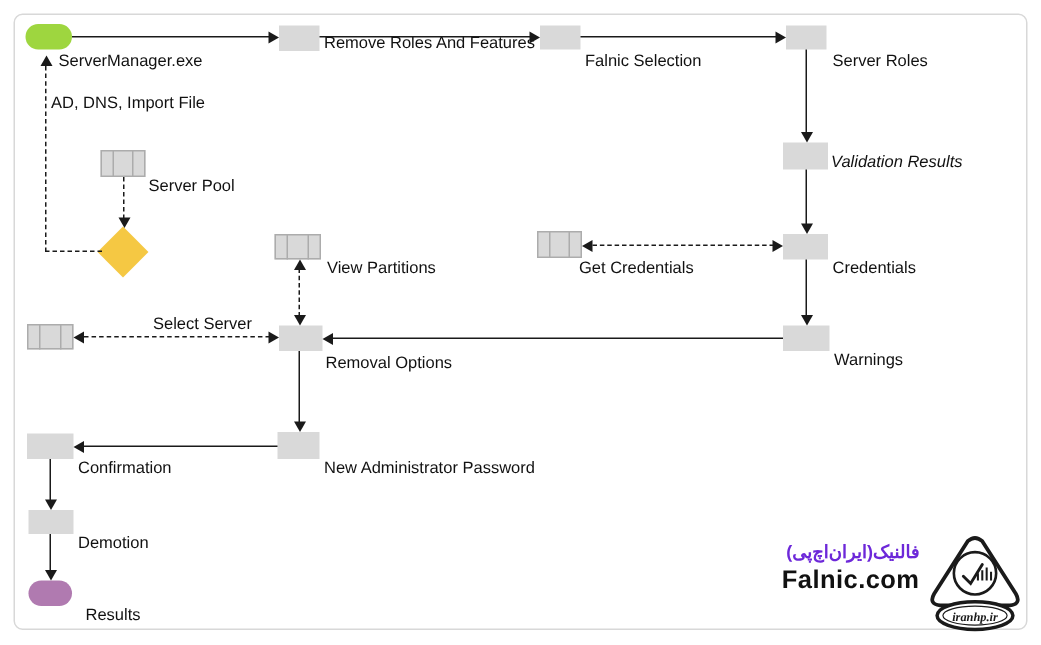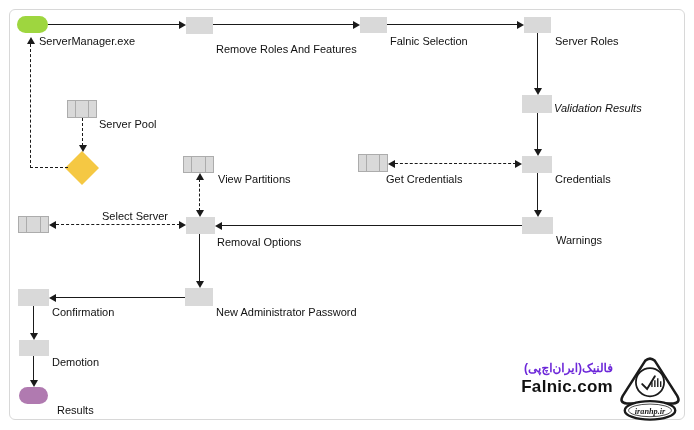--- a/index.html
+++ b/index.html
@@ -66,21 +66,22 @@
       <span class="seg s2"></span>
     </div>
   <div class="node process" style="left:186px;top:217px;width:29px;height:17px;"></div>
   <div class="node process" style="left:522px;top:217px;width:31px;height:17px;"></div>
   <div class="node process" style="left:185px;top:288px;width:28px;height:18px;"></div>
   <div class="node process" style="left:18px;top:289px;width:31px;height:17px;"></div>
   <div class="node process" style="left:19px;top:340px;width:30px;height:16px;"></div>
   <div class="node stadium end" style="left:19px;top:387px;width:29px;height:17px;"></div>
 
   <div class="lbl" style="left:39px;top:35px;">ServerManager.exe</div>
-  <div class="lbl" style="left:216px;top:43px;">Remove Roles And Features</div>
+  <div class="lbl" style="left:34px;top:63px;">AD, DNS, Import File</div>
+  <div class="lbl" style="left:216px;top:23px;">Remove Roles And Features</div>
   <div class="lbl" style="left:390px;top:35px;">Falnic Selection</div>
   <div class="lbl" style="left:555px;top:35px;">Server Roles</div>
   <div class="lbl" style="left:554px;top:102px;font-style:italic;">Validation Results</div>
   <div class="lbl" style="left:99px;top:118px;">Server Pool</div>
   <div class="lbl" style="left:102px;top:170px;margin-top:40px;">Select Server</div>
   <div class="lbl" style="left:218px;top:173px;">View Partitions</div>
   <div class="lbl" style="left:386px;top:173px;">Get Credentials</div>
   <div class="lbl" style="left:555px;top:173px;">Credentials</div>
   <div class="lbl" style="left:217px;top:236px;">Removal Options</div>
   <div class="lbl" style="left:556px;top:234px;">Warnings</div>

